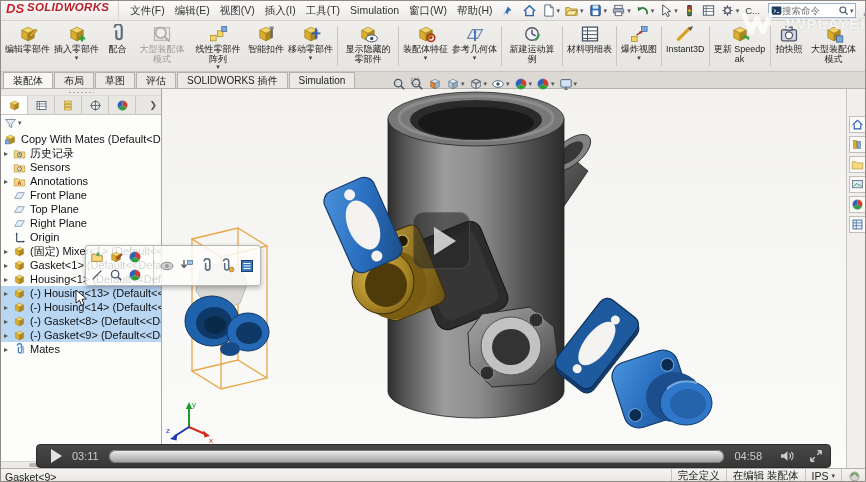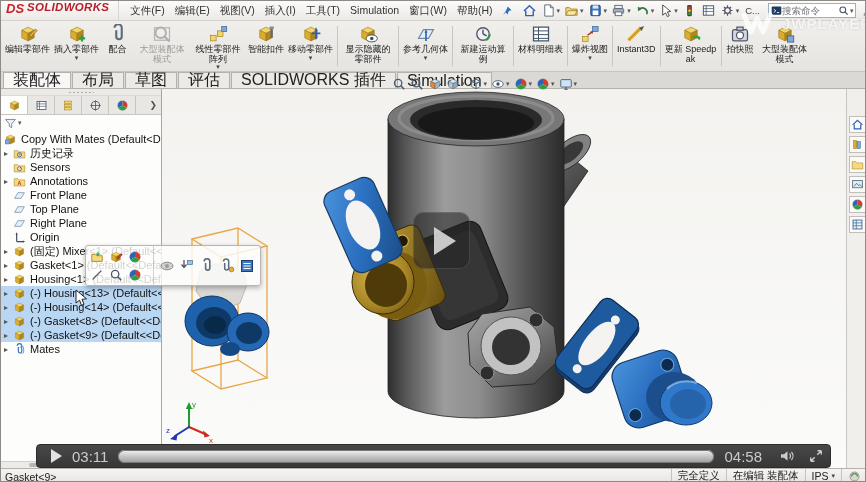--- a/index.html
+++ b/index.html
@@ -23,21 +23,21 @@
 
 #cmdbar{position:absolute;left:0;top:20px;width:866px;height:51px;background:linear-gradient(#f1efec,#e6e4e0);border-bottom:1px solid #c9c6c2;display:flex;align-items:stretch;padding:1px 2px;z-index:4}
 .cmdbtn{display:flex;flex-direction:column;align-items:center;justify-content:flex-start;padding:2px 2px 0;min-width:33px;max-width:56px;text-align:center}
 .cmdicon{height:20px;display:flex;align-items:flex-end;justify-content:center}
 .cmdlabel{font-size:9px;line-height:9.5px;color:#222;margin-top:1px;word-break:break-all}
 .cmdbtn.disabled{opacity:.4;filter:grayscale(.9)}
 .cmdcaret{font-size:7px;color:#444;line-height:6px}
 .vsep{width:1px;background:#c9c6c2;margin:4px 2px;flex:none}
 
 #tabrow{position:absolute;left:0;top:71px;width:866px;height:17px;background:#dcd9d5;display:flex;align-items:flex-end;padding-left:2px;border-bottom:1px solid #b5b2ae;z-index:4}
-.rtab{font-size:16px;color:#222;padding:1px 9px;background:#eceae7;border:1px solid #b5b2ae;border-bottom:none;margin-right:1px;height:16px;display:flex;align-items:center;white-space:nowrap}
+.rtab{font-size:10px;color:#222;padding:1px 9px;background:#eceae7;border:1px solid #b5b2ae;border-bottom:none;margin-right:1px;height:16px;display:flex;align-items:center;white-space:nowrap}
 .rtab.active{background:#f8f7f5}
 
 #panel{position:absolute;left:0;top:88px;width:161px;height:379px;background:#fdfdfc;border-right:1px solid #a9a6a2;z-index:10}
 #grip{height:7px;background:#eceae7;border-bottom:1px solid #dcd9d5;display:flex;align-items:center;justify-content:center}
 #grip i{width:26px;height:3px;background-image:radial-gradient(#b0ada8 1px,transparent 1.2px);background-size:4px 3px}
 #ptabs{display:flex;height:19px;background:#e9e7e4;border-bottom:1px solid #c9c6c2;align-items:stretch}
 .ptab{width:27px;display:flex;align-items:center;justify-content:center;border-right:1px solid #c9c6c2}
 .ptab.active{background:#fdfdfc}
 .chev{margin-left:auto;font-size:9px;color:#555;padding:0 4px;display:flex;align-items:center}
 #filterrow{height:16px;display:flex;align-items:center;padding-left:3px}
@@ -66,21 +66,21 @@
 #bigplay .tri{width:0;height:0;border-left:22px solid rgba(222,222,222,.88);border-top:14px solid transparent;border-bottom:14px solid transparent;margin-left:7px}
 
 #wm{position:absolute;left:740px;top:8px;z-index:60;display:flex;align-items:center;gap:5px;pointer-events:none}
 #wm .wmtext{font-size:15px;font-weight:bold;letter-spacing:1px;color:rgba(255,255,255,.78);text-shadow:0 0 2px rgba(120,120,120,.35)}
 
 #taskstrip{position:absolute;left:845px;top:88px;width:21px;height:379px;background:#f0efec;border-left:1px solid #c9c6c2;z-index:10;display:flex;flex-direction:column;align-items:center;padding-top:27px;gap:3px}
 .tsbtn{width:17px;height:17px;border:1px solid #c2bfba;background:#fbfaf8;display:flex;align-items:center;justify-content:center}
 
 #player{position:absolute;left:35px;top:443px;width:795px;height:24px;background:linear-gradient(#484848,#373737);border:1px solid #2b2b2b;border-radius:4px;display:flex;align-items:center;z-index:50}
 #playbtn{width:0;height:0;border-left:11px solid #e2e2e2;border-top:7px solid transparent;border-bottom:7px solid transparent;margin-left:14px}
-.ptime{color:#cbcbcb;font-size:15px;margin:0 10px;white-space:nowrap}
+.ptime{color:#cbcbcb;font-size:11px;margin:0 10px;white-space:nowrap}
 #track{flex:1;height:13px;border-radius:7px;background:linear-gradient(#f2f2f2,#cacaca 45%,#9b9b9b);box-shadow:inset 0 0 0 1px #787878}
 #volbtn,#fsbtn{margin:0 7px;display:flex}
 
 #statusbar{position:absolute;left:0;top:467px;width:866px;height:15px;background:linear-gradient(#f5f4f2,#e7e5e2);border-top:1px solid #b5b2ae;display:flex;align-items:flex-end;font-size:10.5px;color:#222;z-index:55}
 #sel{margin-left:4px}
 #sright{margin-left:auto;display:flex;align-items:center;height:100%}
 .sseg{padding:0 6px;border-left:1px solid #c6c3bf;height:100%;display:flex;align-items:center;gap:3px;white-space:nowrap}
 .scaret{font-size:7px;color:#444}
 #cursor{position:absolute;left:74px;top:288px;z-index:70;pointer-events:none}
 </style>
@@ -313,20 +313,33 @@
           <polygon points="3,5 8,2.5 13,5 8,7.5" fill="#f2d569" stroke="#9c7a18" stroke-width=".5"></polygon>
           <polygon points="3,5 8,7.5 8,13.5 3,11" fill="#d9ae2e" stroke="#9c7a18" stroke-width=".5"></polygon>
           <polygon points="13,5 8,7.5 8,13.5 13,11" fill="#b08620" stroke="#9c7a18" stroke-width=".5"></polygon>
           <ellipse cx="11" cy="11.5" rx="4.5" ry="2.8" fill="#fff" stroke="#4a5a6a" stroke-width=".8"></ellipse>
           <circle cx="11" cy="11.5" r="1.4" fill="#35506b"></circle>
         </svg>
       </span>
       <span class="cmdlabel">显示隐藏的零部件</span>
     </div>
     <div class="vsep"></div>
+    <div class="cmdbtn">
+      <span class="cmdicon">
+        <svg width="20" height="20" viewBox="0 0 16 16" aria-hidden="true">
+          <polygon points="3,5 8,2.5 13,5 8,7.5" fill="#f2d569" stroke="#9c7a18" stroke-width=".5"></polygon>
+          <polygon points="3,5 8,7.5 8,13.5 3,11" fill="#d9ae2e" stroke="#9c7a18" stroke-width=".5"></polygon>
+          <polygon points="13,5 8,7.5 8,13.5 13,11" fill="#b08620" stroke="#9c7a18" stroke-width=".5"></polygon>
+          <circle cx="12" cy="11" r="3" fill="none" stroke="#b03020" stroke-width="1.3"></circle>
+          <circle cx="12" cy="11" r="1" fill="#b03020"></circle>
+        </svg>
+      </span>
+      <span class="cmdlabel">装配体特征</span>
+      <span class="cmdcaret">▾</span>
+    </div>
     <div class="cmdbtn">
       <span class="cmdicon">
         <svg width="20" height="20" viewBox="0 0 16 16" aria-hidden="true">
           <polygon points="2,11.5 6,4.5 14,4.5 10,11.5" fill="#e7eef6" stroke="#6f8aa8" stroke-width=".9"></polygon>
           <path d="M8 13.5 V6" stroke="#2d62b8" stroke-width="1.3"></path>
           <polygon points="8,4 6.8,7 9.2,7" fill="#2d62b8"></polygon>
         </svg>
       </span>
       <span class="cmdlabel">参考几何体</span>
       <span class="cmdcaret">▾</span>

